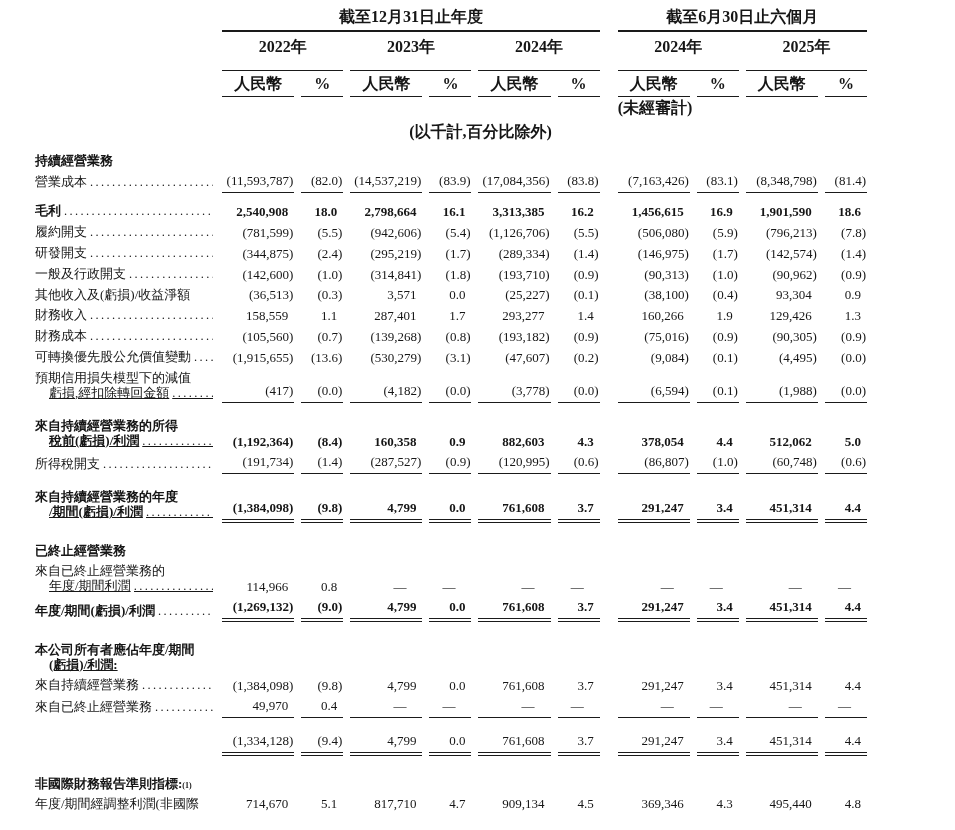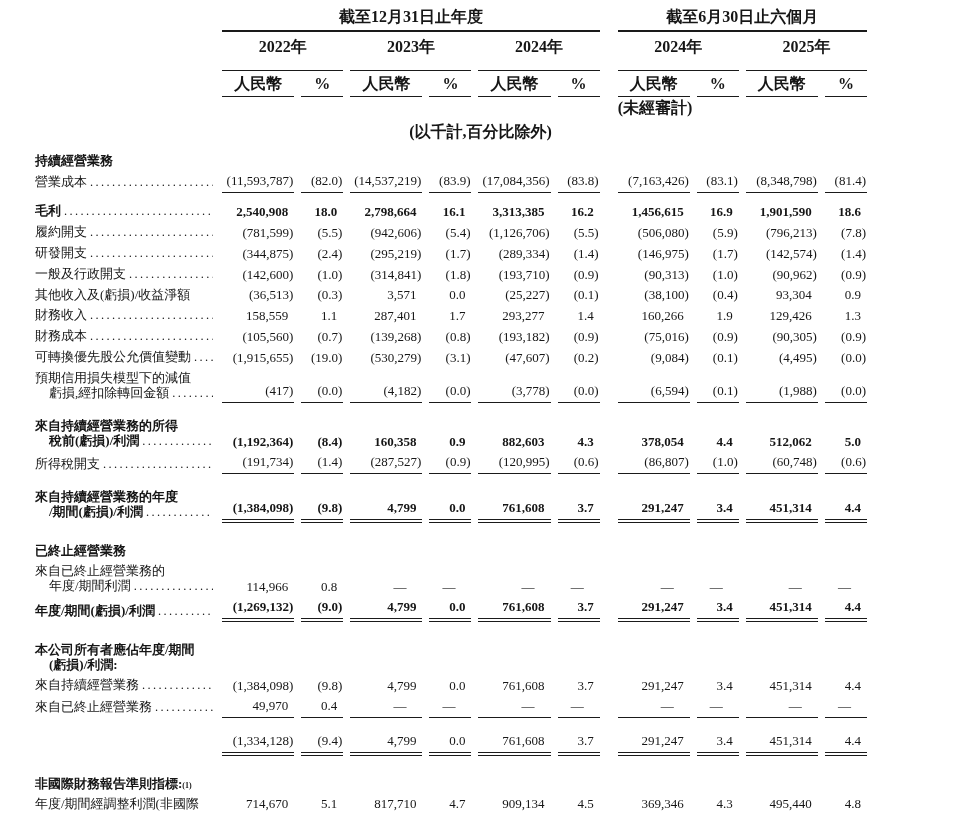--- a/index.html
+++ b/index.html
@@ -36,21 +36,21 @@
     text-align:right;white-space:nowrap;
     padding-right:6px;
   }
   tbody td.num.paren{padding-right:1px;}
   tbody td.num.dash{padding-right:16px;}
   .b{font-weight:bold;margin-top:16px;}
   td.usgl{border-bottom:1.3px solid #1a1a1a;padding-bottom:4px;}
   td.udbl{border-bottom:4px double #1a1a1a;padding-bottom:4px;}
   td.lblcell{font-size:13px;}
   .lline{display:flex;align-items:baseline;white-space:nowrap;}
-  .lline.cont{padding-left:14px;}
+  .lline.cont{padding-left:14px;text-decoration:underline;}
   .leader{
     flex:1 1 auto;overflow:hidden;white-space:nowrap;
     margin:0 2px 0 3px;font-weight:normal;
   }
   .leader::before{
     content:"..........................................................................";
     letter-spacing:2.4px;font-size:12.5px;color:#1a1a1a;
   }
   sup{font-size:8px;line-height:0;vertical-align:super;font-weight:bold;}
   td.spacer{padding:0;}
@@ -280,21 +280,21 @@
           <td class="num paren">(0.9)</td>
         </tr>
         <tr>
           <td class="lblcell">
             <div class="lline">
               <span>可轉換優先股公允價值變動</span>
               <span class="leader"></span>
             </div>
           </td>
           <td class="num paren">(1,915,655)</td>
-          <td class="num paren">(19.0)</td>
+          <td class="num paren">(13.6)</td>
           <td class="num paren">(530,279)</td>
           <td class="num paren">(3.1)</td>
           <td class="num paren">(47,607)</td>
           <td class="num paren">(0.2)</td>
           <td class="spacer"></td>
           <td class="num paren">(9,084)</td>
           <td class="num paren">(0.1)</td>
           <td class="num paren">(4,495)</td>
           <td class="num paren">(0.0)</td>
         </tr>

